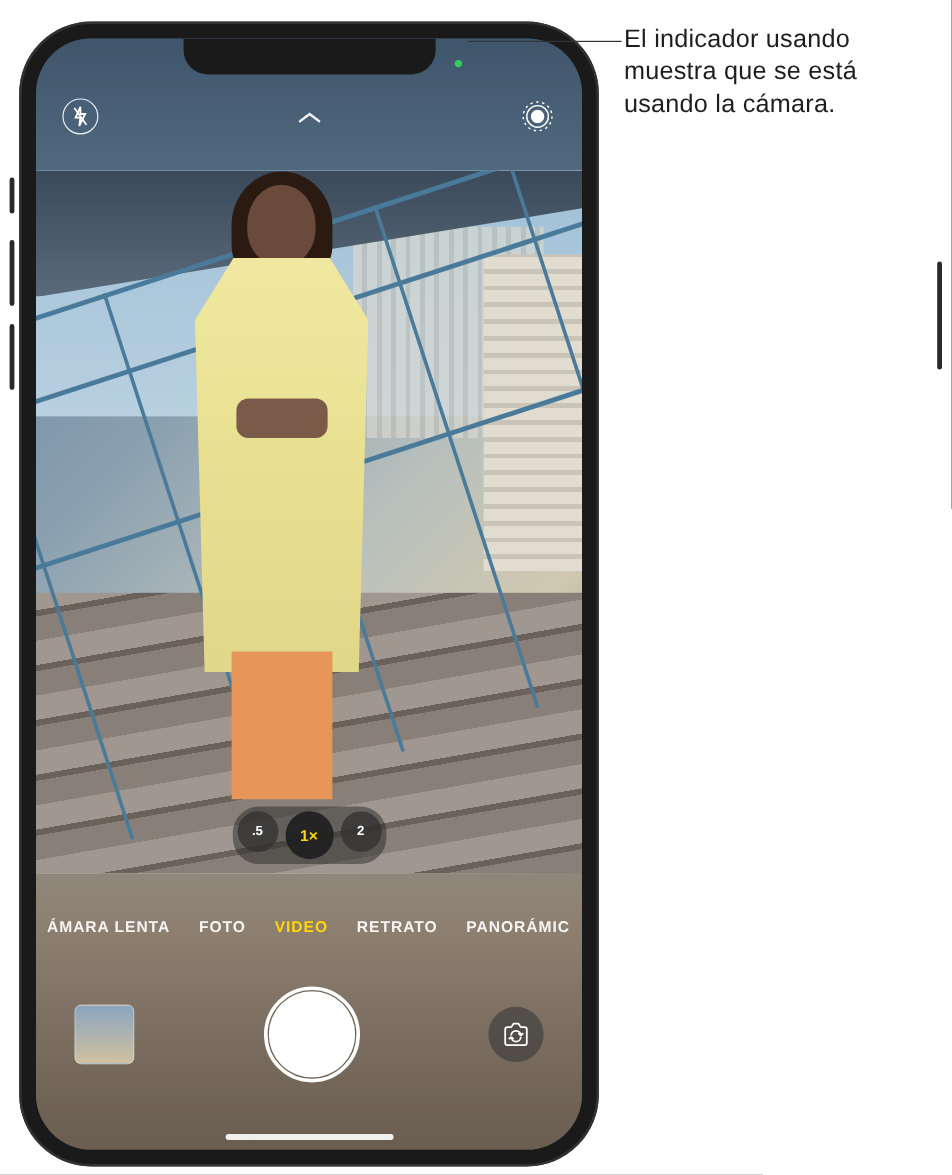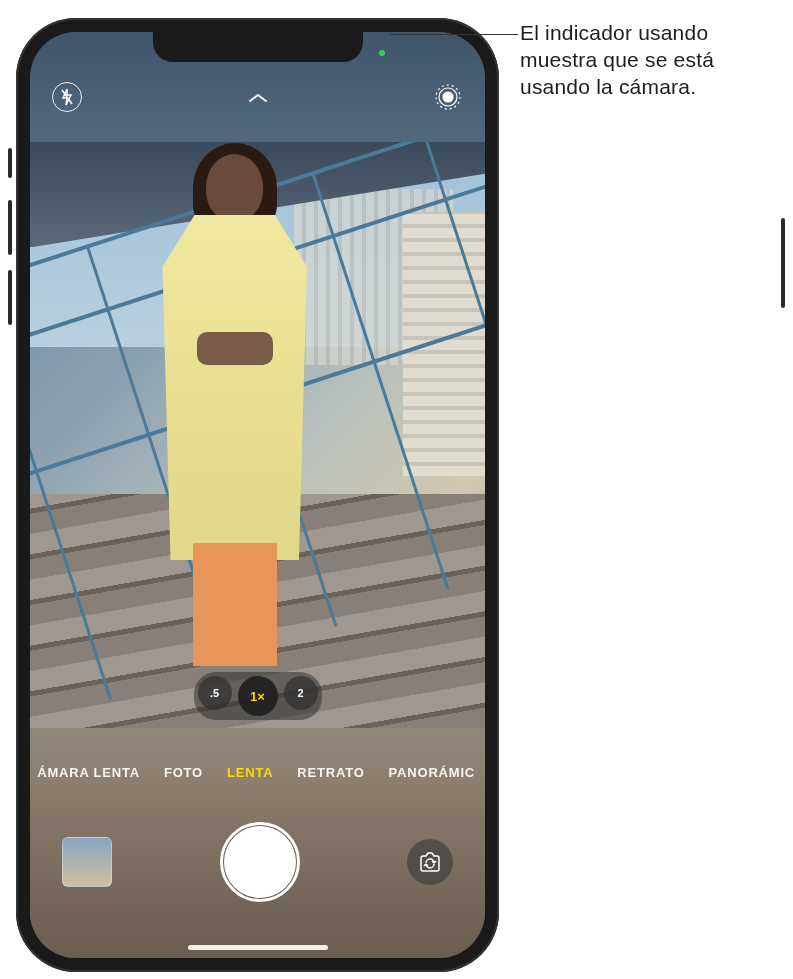--- a/index.html
+++ b/index.html
@@ -518,21 +518,21 @@
 
     <div class="zoom-controls">
       <div class="zoom-btn">.5</div>
       <div class="zoom-btn active">1×</div>
       <div class="zoom-btn">2</div>
     </div>
 
     <div class="mode-selector">
       <span class="mode-item">ÁMARA LENTA</span>
       <span class="mode-item">FOTO</span>
-      <span class="mode-item active">LENTA</span>
+      <span class="mode-item active">VIDEO</span>
       <span class="mode-item">RETRATO</span>
       <span class="mode-item">PANORÁMIC</span>
     </div>
 
     <div class="bottom-controls">
       <div class="thumbnail"></div>
       <div class="shutter"></div>
       <div class="flip-camera">
         <svg width="26" height="22" viewBox="0 0 26 22" fill="none" stroke="currentColor" stroke-width="1.5">
           <path d="M4 7 L4 18 Q4 20 6 20 L20 20 Q22 20 22 18 L22 7 Q22 5 20 5 L17 5 L15 2 L11 2 L9 5 L6 5 Q4 5 4 7 Z"></path>

